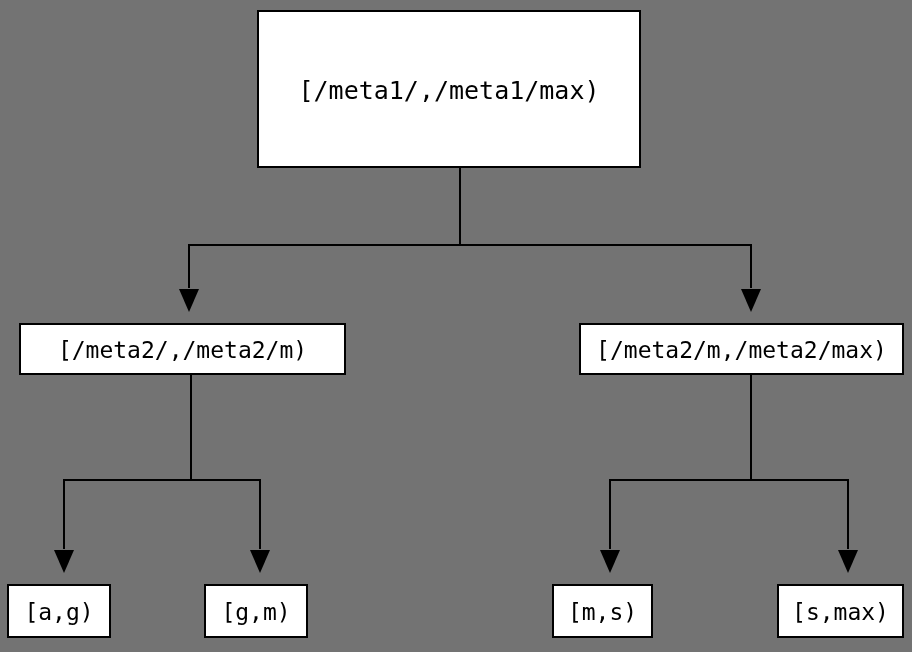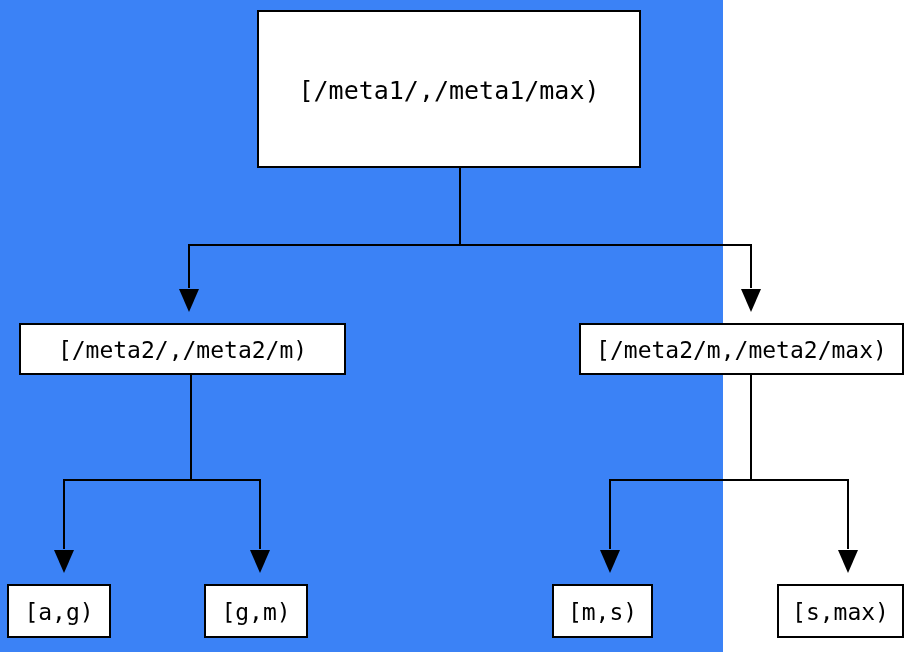--- a/index.html
+++ b/index.html
@@ -9,23 +9,23 @@
     background: #ffffff;
   }
   body {
     width: 912px;
     height: 652px;
     overflow: hidden;
     font-family: "DejaVu Sans Mono", "Liberation Mono", monospace;
   }
   #diagram-root {
     position: relative;
-    width: 723px;
+    width: 912px;
     height: 652px;
-    background: #3b82f6;
+    background: #737373;
   }
   svg#tree-svg {
     display: block;
     width: 912px;
     height: 652px;
   }
   .node-box {
     fill: #ffffff;
     stroke: #000000;
     stroke-width: 2.6;

